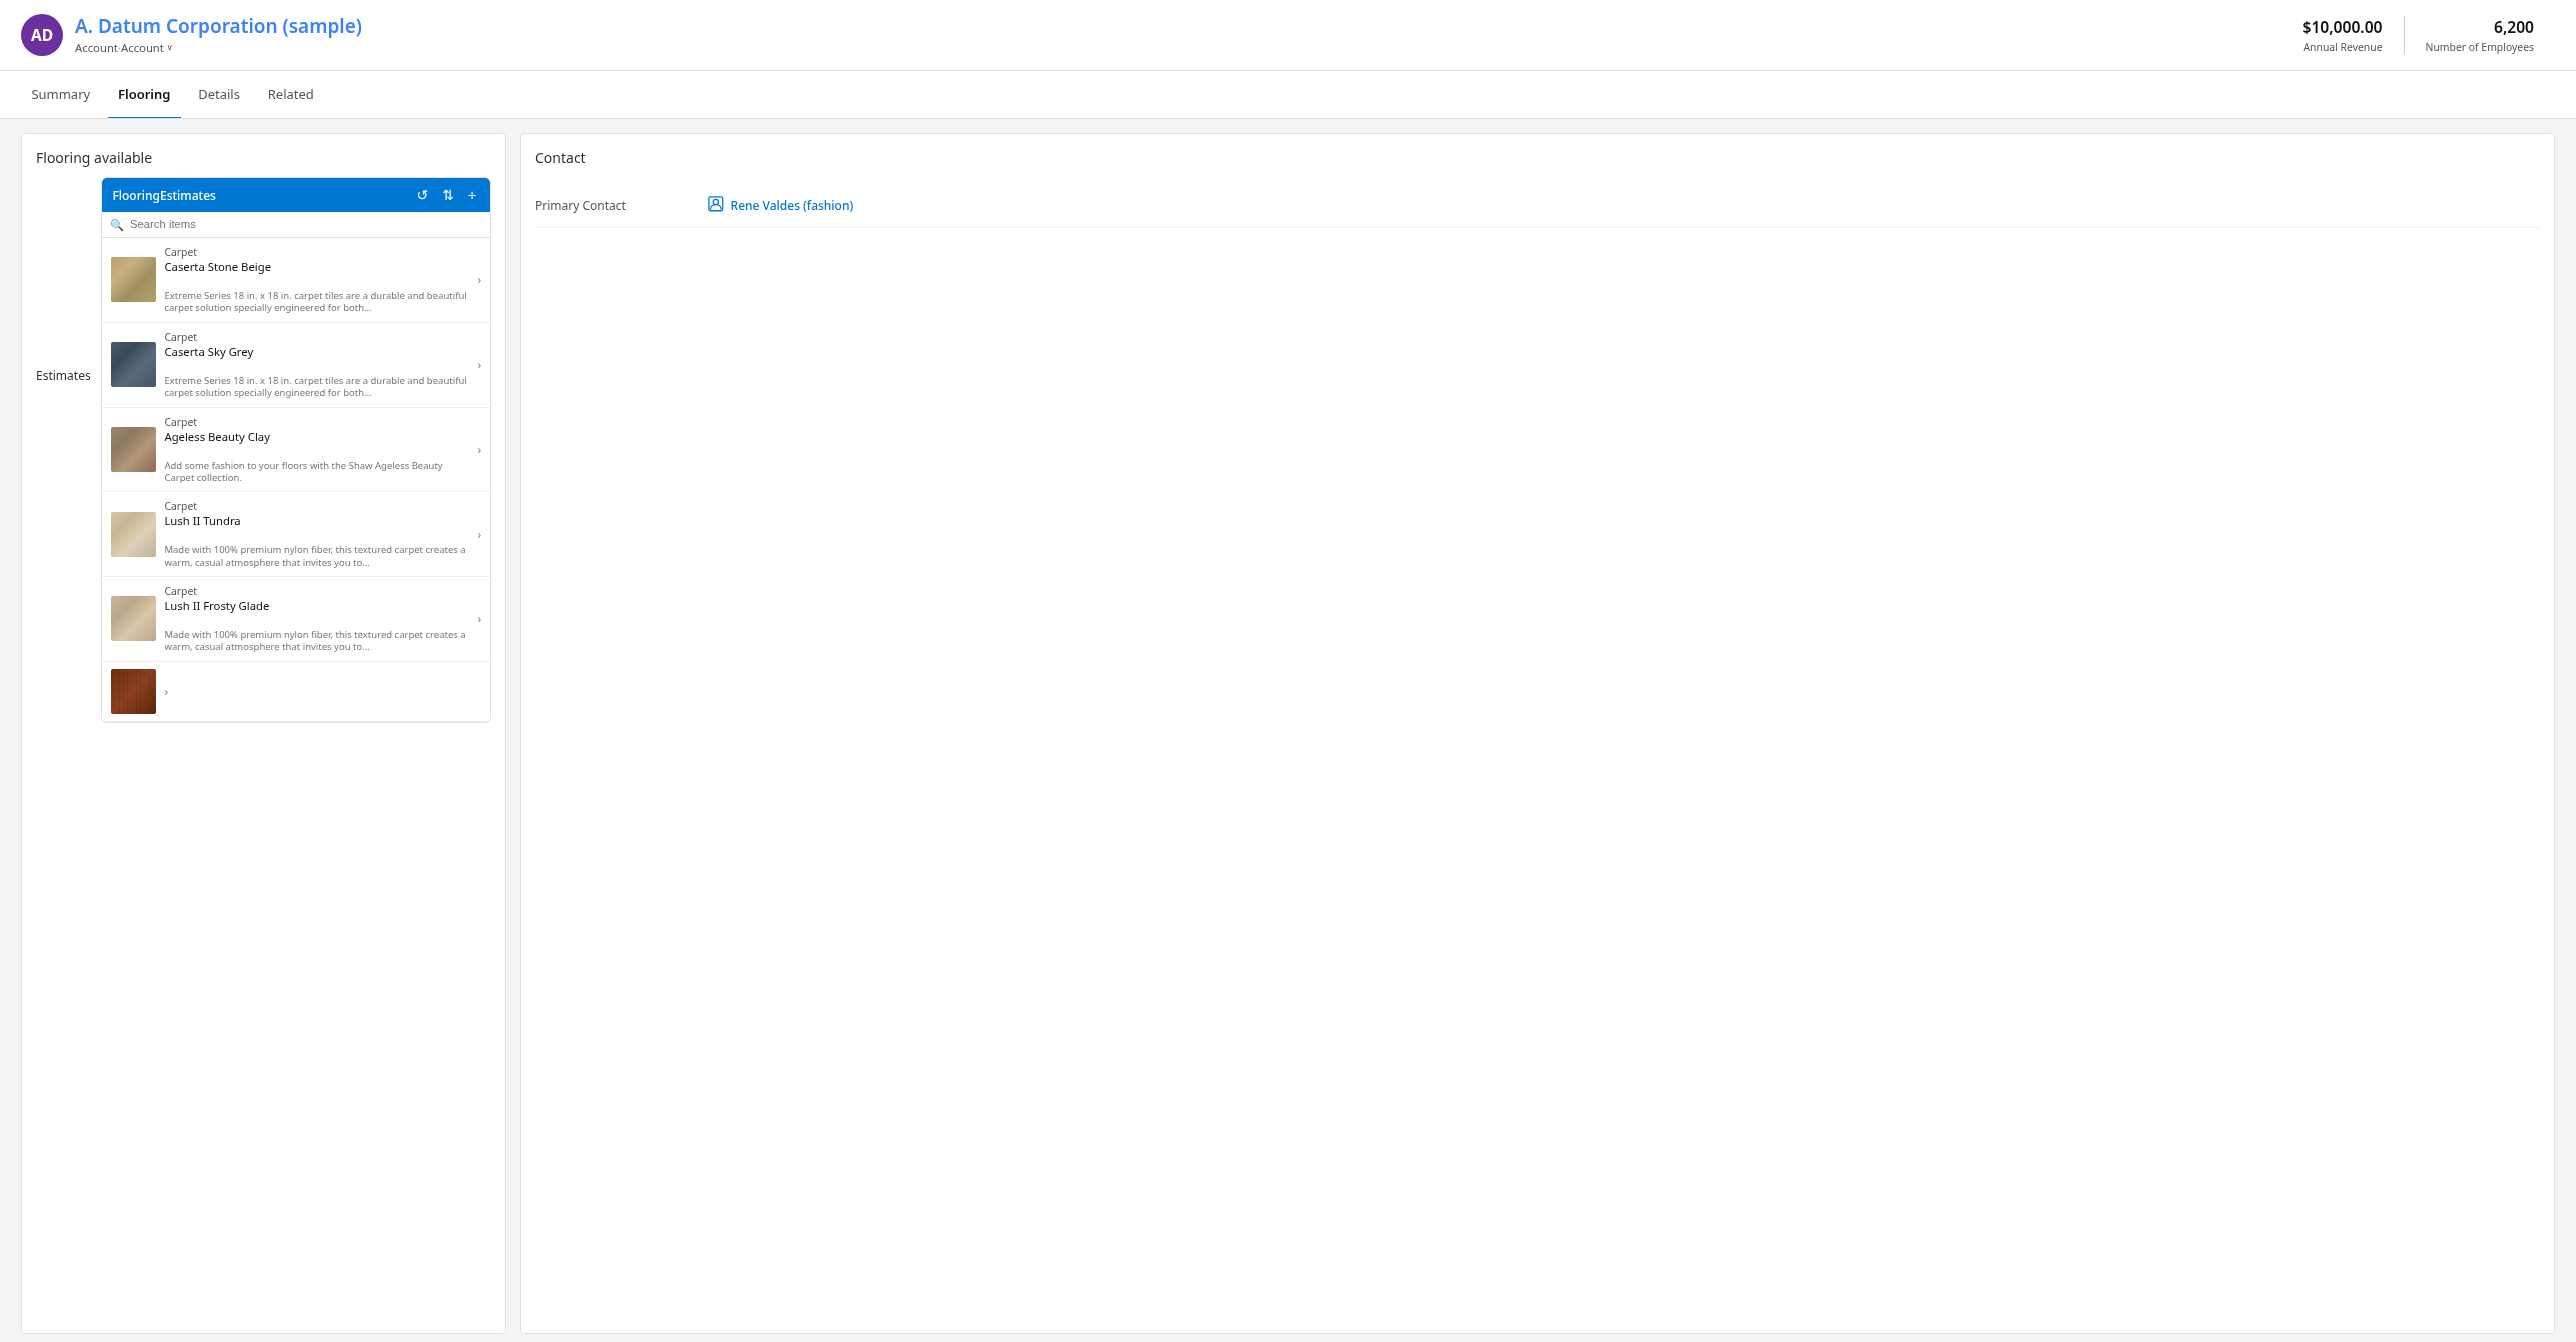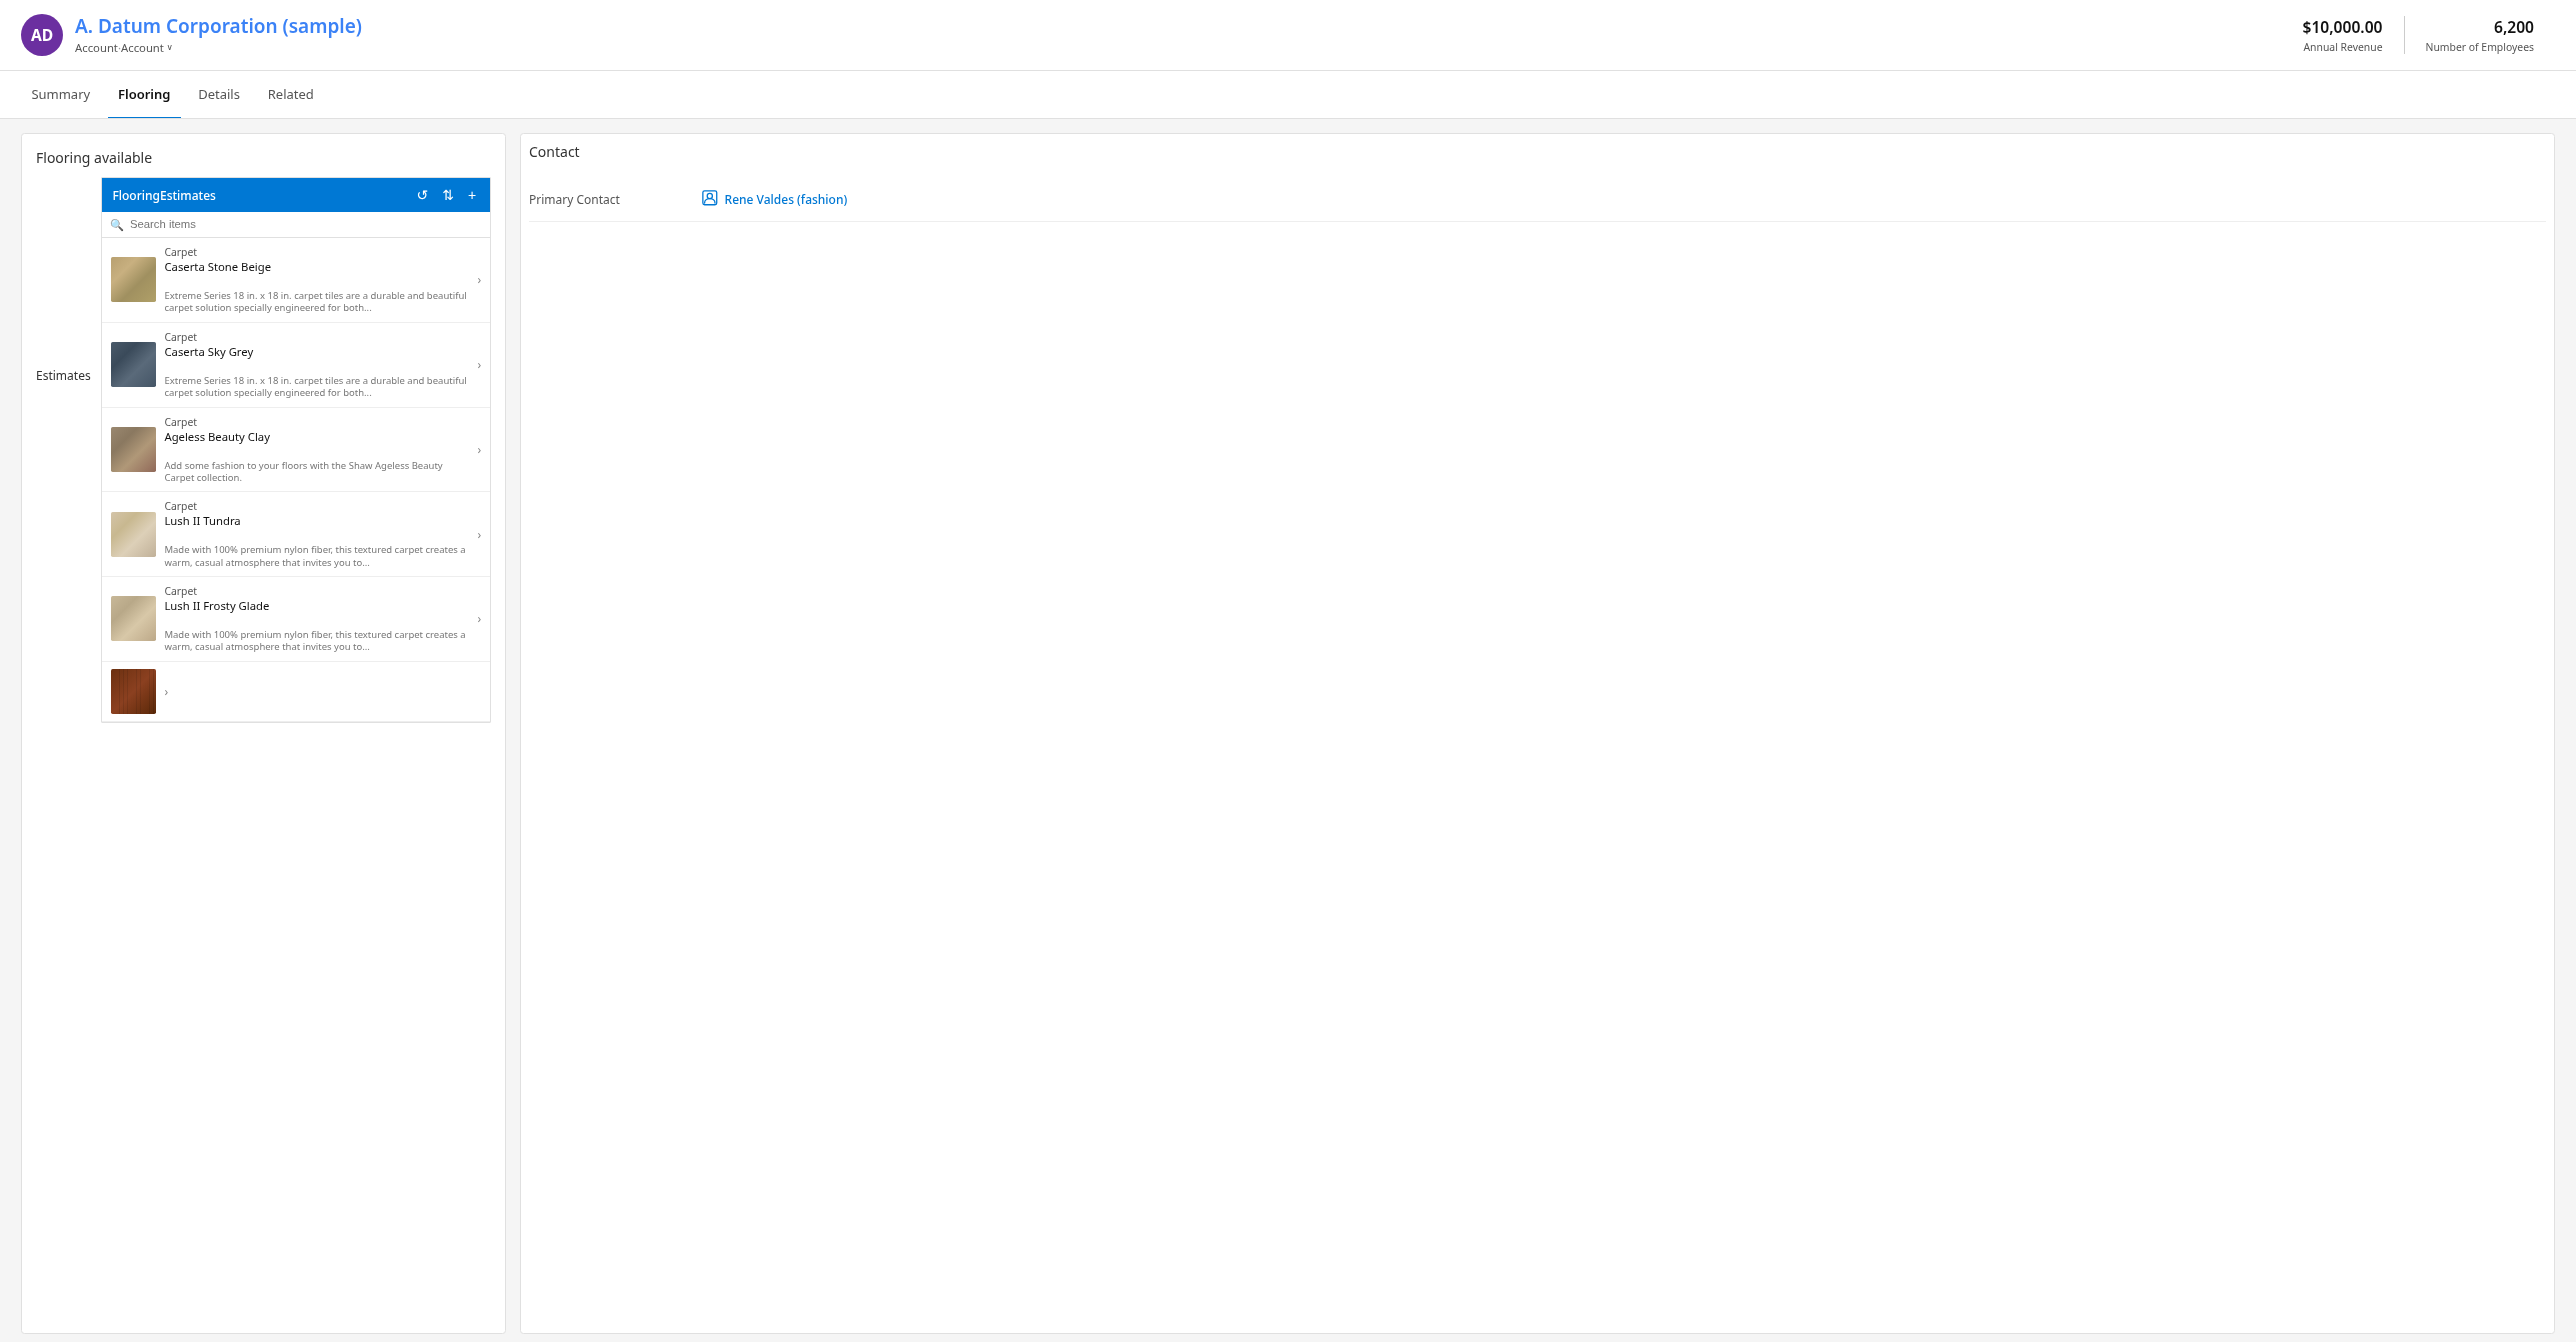--- a/index.html
+++ b/index.html
@@ -88,21 +88,21 @@
     }
     .panel-title {
       font-size: 14px;
       color: #333;
       margin-bottom: 10.4px;
     }
 
     
     .flooring-widget {
       border: 0.9px solid #e0e0e0;
-      border-radius: 1px;
+      border-radius: 6px;
       overflow: hidden;
     }
     .widget-header {
       background: #0078d4;
       color: #fff;
       display: flex; align-items: center;
       padding: 7px 10.4px;
       gap: 7px;
     }
     .widget-header-title {
@@ -160,21 +160,21 @@
     .swatch-lush-tundra { background: linear-gradient(135deg, #d4c4a8 0%, #c8b890 30%, #ddd0b8 60%, #c0b098 100%); }
     .swatch-lush-frosty { background: linear-gradient(135deg, #c8b898 0%, #b8a888 30%, #d8c8a8 60%, #bca888 100%); }
     .swatch-hardwood { background: linear-gradient(135deg, #6b3010 0%, #8b4020 30%, #5a2808 60%, #7a3818 100%); background-image: repeating-linear-gradient(90deg, transparent, transparent 3.5px, rgba(0,0,0,0.1) 3.5px, rgba(0,0,0,0.1) 4.3px), linear-gradient(135deg, #6b3010, #8b4020, #5a2808); }
 
     
     .right-panel {
       background: #fff;
       border: 0.9px solid #e0e0e0;
       border-radius: 3.5px;
       flex: 1;
-      padding: 8px;
+      padding: 14px;
     }
     .contact-title {
       font-size: 14px; color: #333;
       margin-bottom: 17.3px;
     }
     .contact-row {
       display: flex; align-items: center;
       padding: 10.4px 0;
       border-bottom: 0.9px solid #eee;
     }

